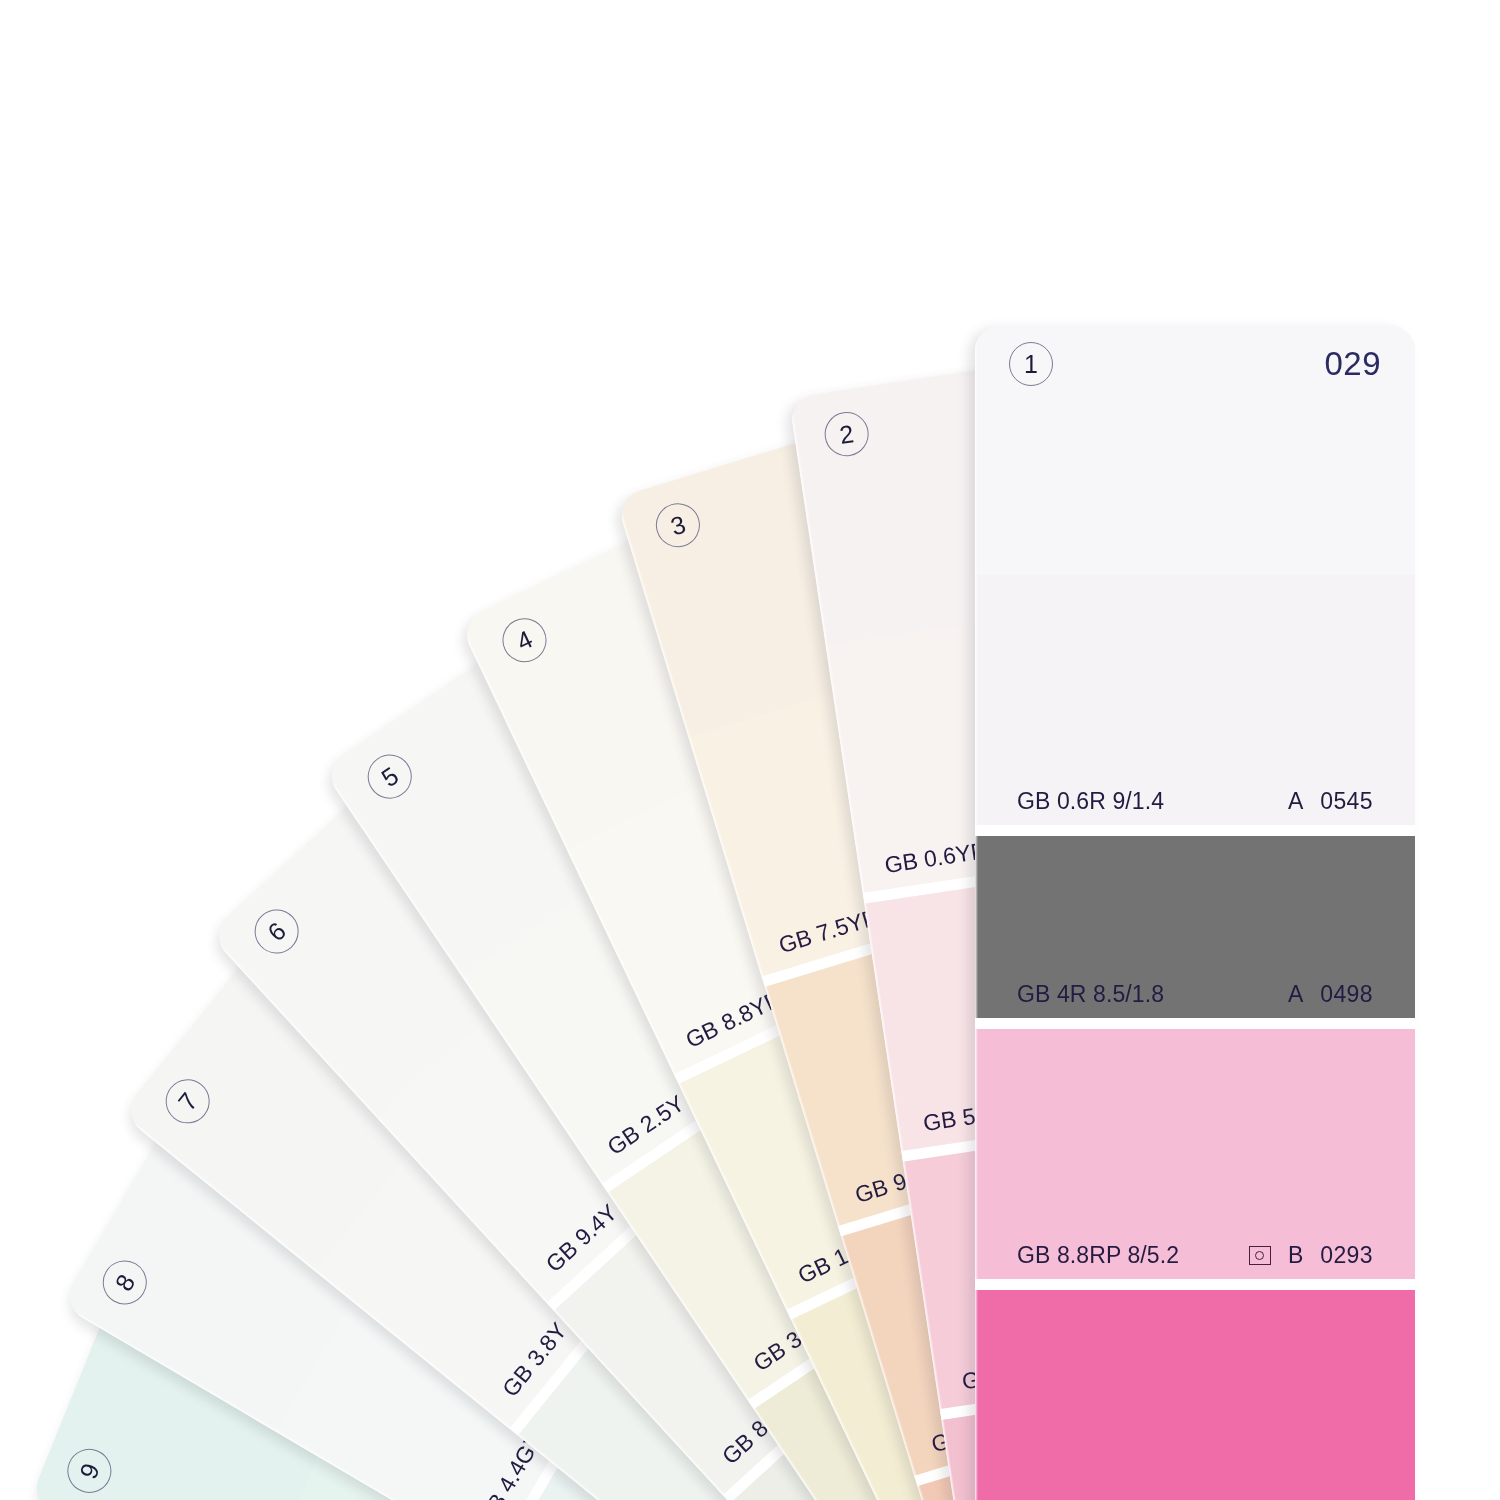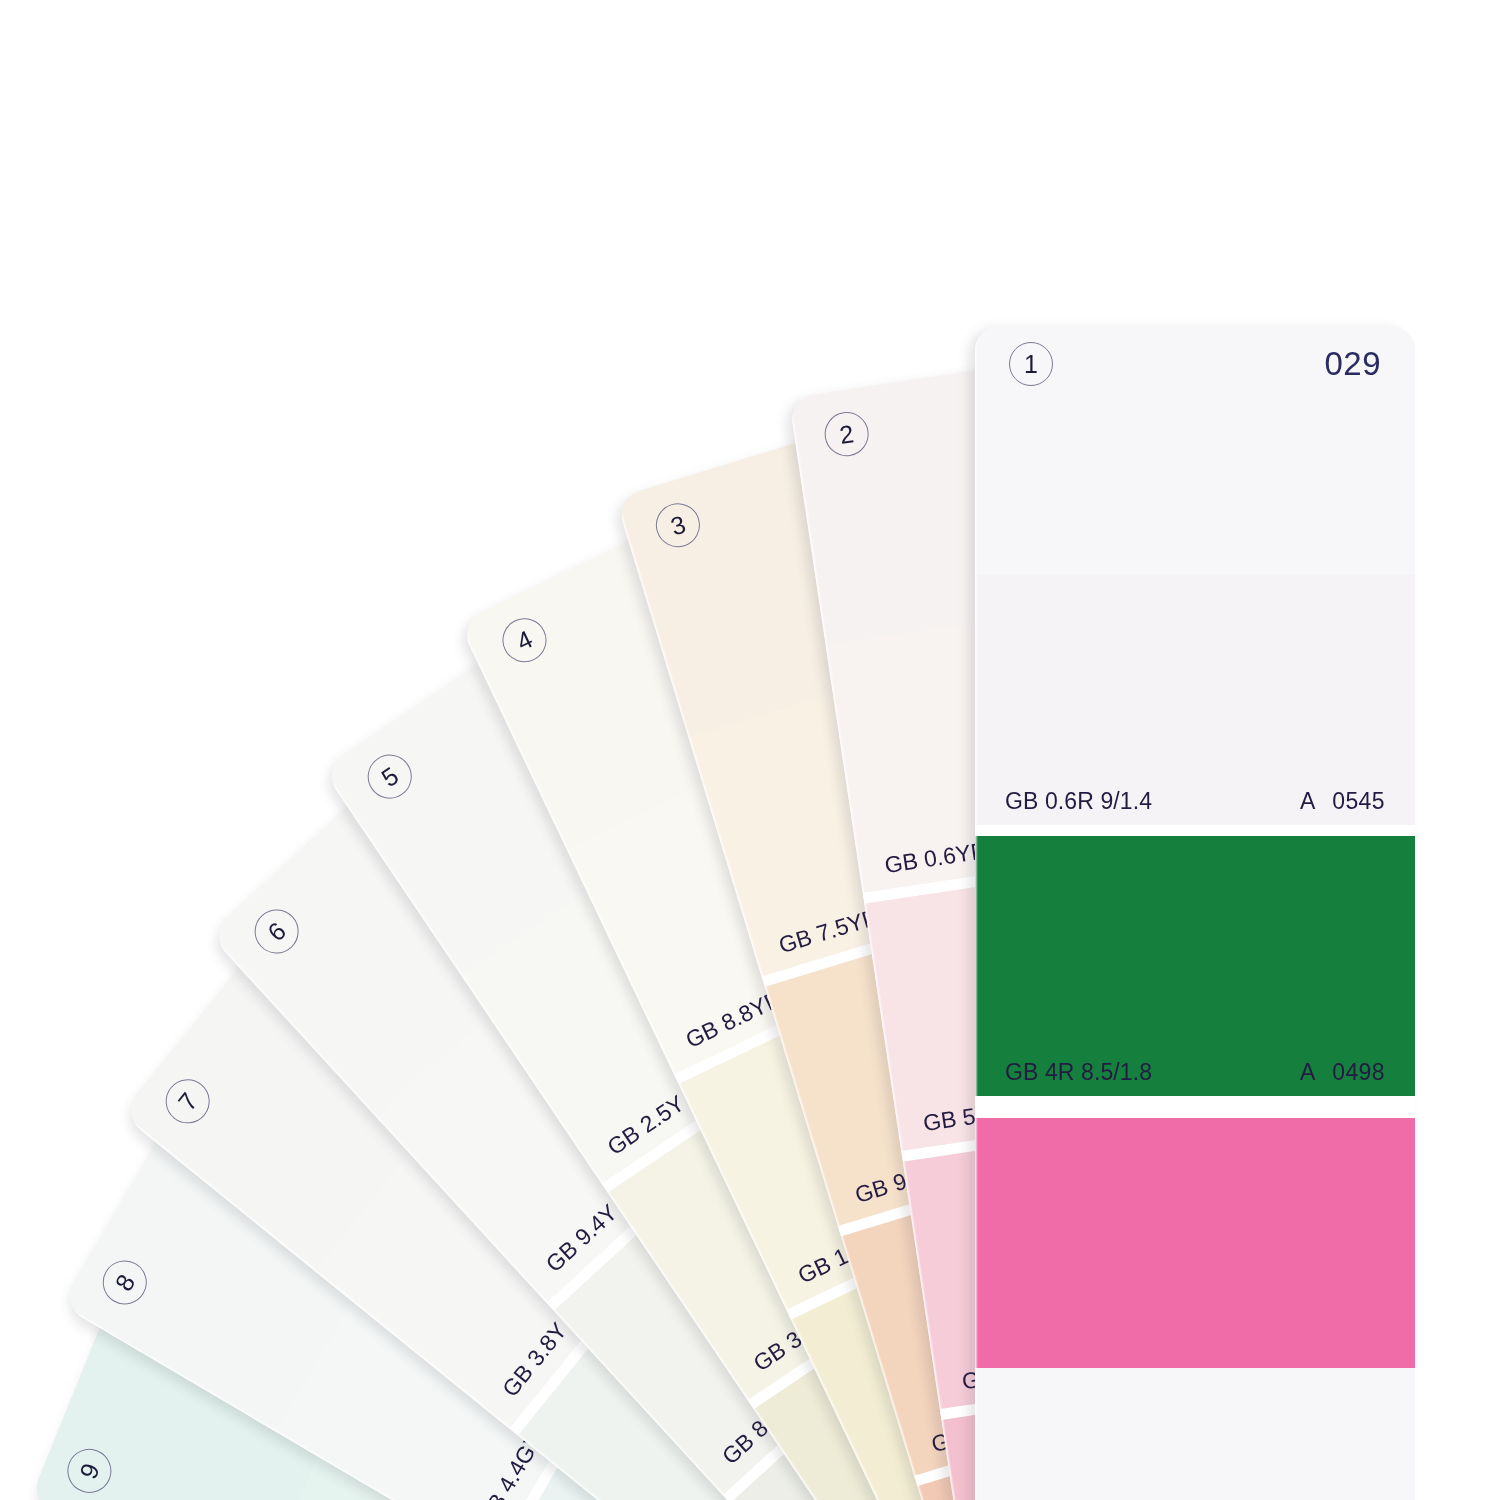--- a/index.html
+++ b/index.html
@@ -42,21 +42,21 @@
     display:flex;align-items:center;justify-content:center;
     font-size:25px;color:#1c1c3a;line-height:1;
     background:transparent;
   }
   .deckno{font-size:33px;color:#2b2b63;letter-spacing:.5px;}
 
   
   .lblrow{
     position:absolute;left:0;bottom:10px;width:100%;
     display:flex;align-items:center;justify-content:space-between;
-    padding:0 30px;box-sizing:border-box;
+    padding:0 42px;box-sizing:border-box;
     font-size:23px;color:#241b42;white-space:nowrap;
   }
   .lblleft{letter-spacing:.1px;}
   .lblright{display:flex;align-items:center;gap:17px;}
   .regicon{
     width:22px;height:19px;border:1.8px solid #4a1f3d;
     display:inline-flex;align-items:center;justify-content:center;
     box-sizing:border-box;
   }
   .regicon i{display:block;width:7px;height:7px;border-radius:50%;border:1.6px solid #4a1f3d;}
@@ -222,30 +222,42 @@
         <div class="band" style="background: rgb(245, 243, 245); height: 250px;">
           <div class="lblrow">
             <span class="lblleft">GB 0.6R 9/1.4</span>
             <span class="lblright">
               <span>A</span>
               <span class="code">0545</span>
             </span>
           </div>
         </div>
         <div class="gap"></div>
-        <div class="band" style="background: #15803d; height: 260px;">
+        <div class="band" style="background: #737373; height: 182px;">
           <div class="lblrow">
             <span class="lblleft">GB 4R 8.5/1.8</span>
             <span class="lblright">
               <span>A</span>
               <span class="code">0498</span>
             </span>
           </div>
         </div>
         <div class="gap"></div>
+        <div class="band" style="background: rgb(246, 189, 214); height: 250px;">
+          <div class="lblrow">
+            <span class="lblleft">GB 8.8RP 8/5.2</span>
+            <span class="lblright">
+              <span class="regicon">
+                <i></i>
+              </span>
+              <span>B</span>
+              <span class="code">0293</span>
+            </span>
+          </div>
+        </div>
         <div class="gap"></div>
         <div class="band" style="background: rgb(239, 108, 169); height: 250px;"></div>
       </div>
       <div class="hdr">
         <div class="badge">1</div>
         <div class="deckno">029</div>
       </div>
     </div>
   </div>
 

